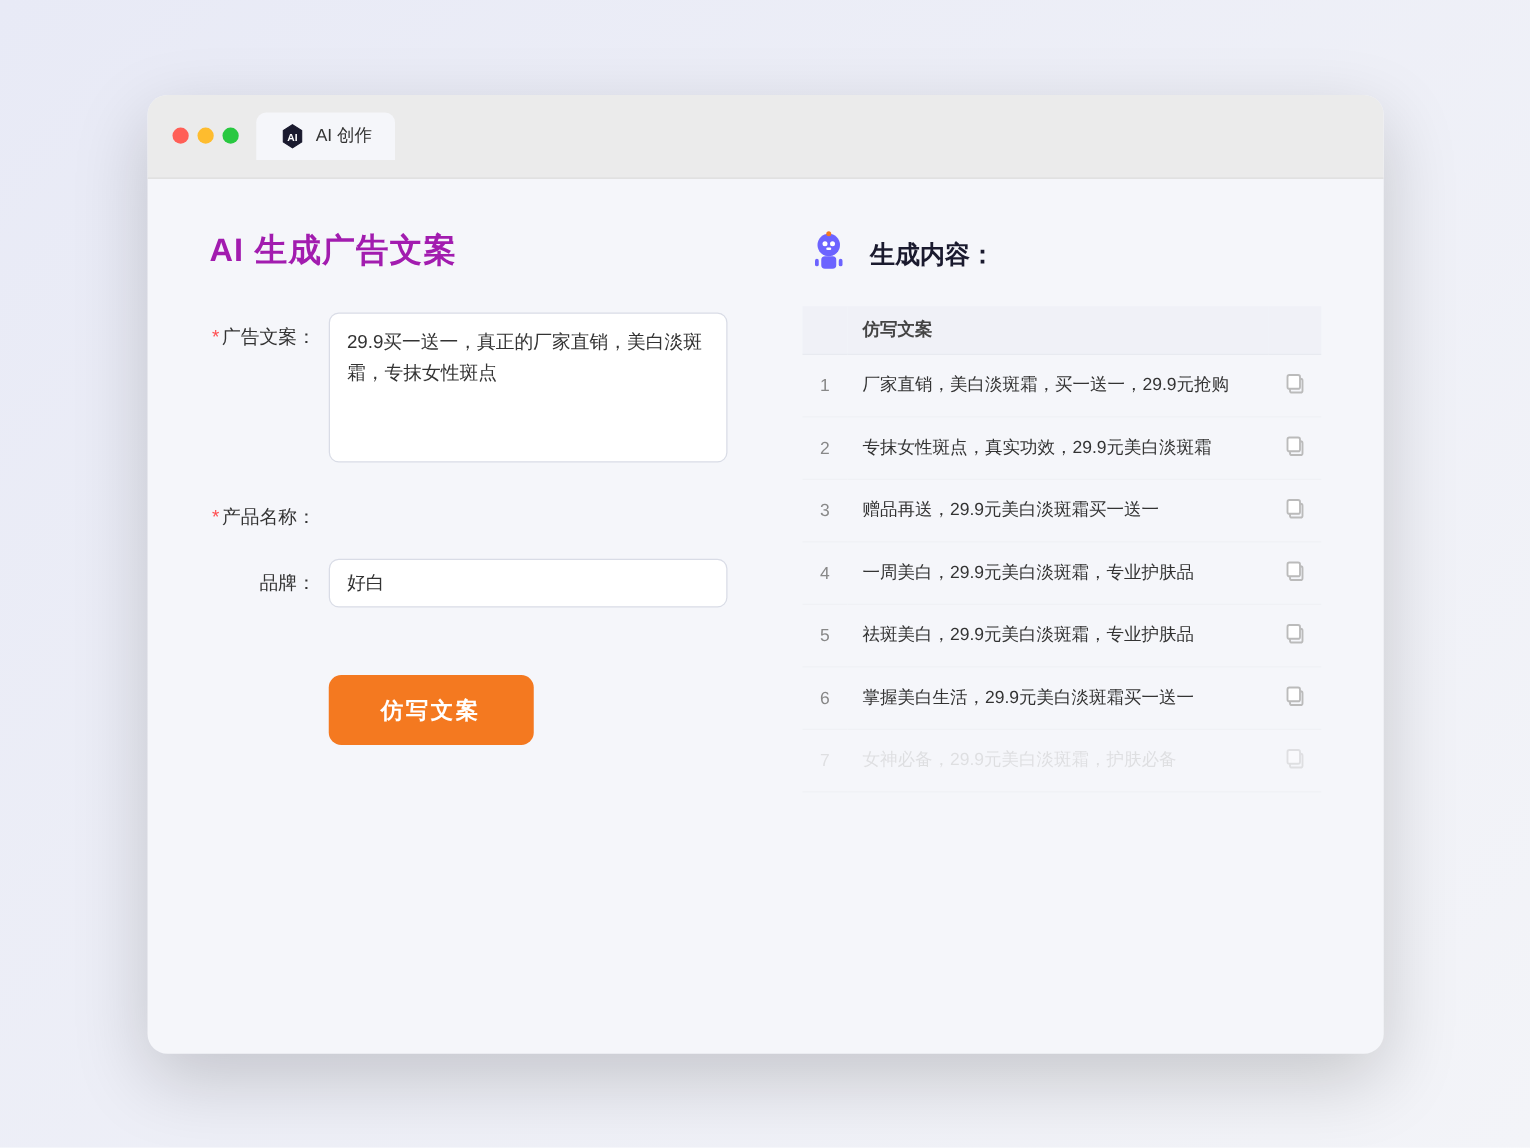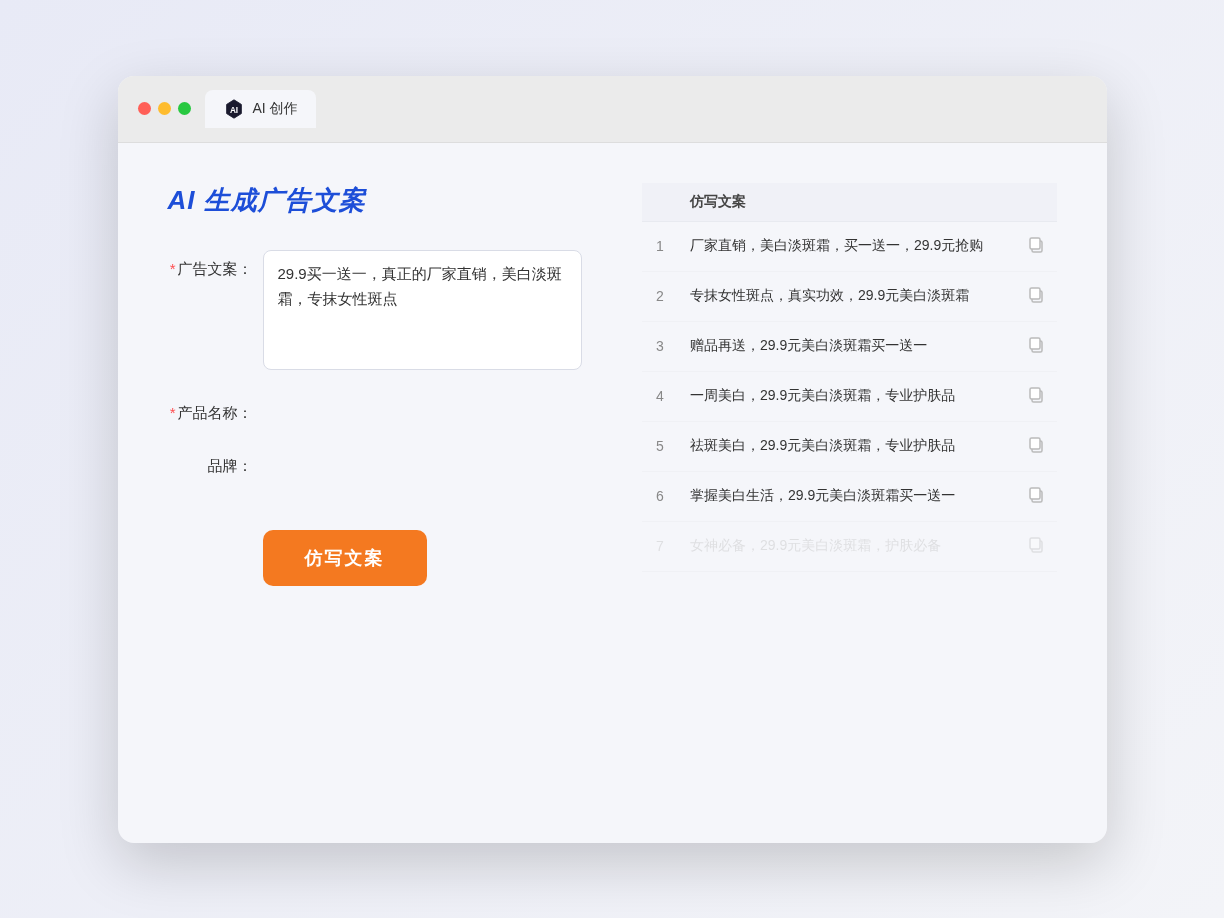--- a/index.html
+++ b/index.html
@@ -69,24 +69,23 @@
 
     
     .left-panel {
       flex: 1;
       max-width: 420px;
     }
 
     .page-title {
       font-size: 26px;
       font-weight: 700;
-      color: #1d4ed8;
+      color: #a21caf;
       margin-bottom: 32px;
       letter-spacing: 1px;
-      font-style: italic;
     }
 
     .form-group {
       margin-bottom: 24px;
       display: flex;
       align-items: flex-start;
       gap: 10px;
     }
 
     .form-label {
@@ -218,28 +217,44 @@
       </div>
 
       <div class="form-group">
         <div class="form-label">
           <span class="required-mark">*</span><span>产品名称：</span>
         </div>
       </div>
 
       <div class="form-group">
         <div class="form-label">品牌：</div>
+        <input type="text" class="form-input" value="好白" style="">
       </div>
 
       <div>
         <button class="generate-btn">仿写文案</button>
       </div>
     </div>
 
     <div class="right-panel">
+      <div class="right-header">
+
+        <svg class="robot-icon" viewBox="0 0 42 42" fill="none">
+          <circle cx="21" cy="13" r="9" fill="#6c63ff"></circle>
+          <rect x="15" y="22" width="12" height="10" rx="3" fill="#6c63ff"></rect>
+          <circle cx="18" cy="12" r="2" fill="white"></circle>
+          <circle cx="24" cy="12" r="2" fill="white"></circle>
+          <rect x="19" y="15" width="4" height="2" rx="1" fill="white"></rect>
+          <rect x="20" y="5" width="2" height="4" rx="1" fill="#6c63ff"></rect>
+          <circle cx="21" cy="4" r="2" fill="#f47920"></circle>
+          <rect x="10" y="24" width="3" height="6" rx="1.5" fill="#6c63ff"></rect>
+          <rect x="29" y="24" width="3" height="6" rx="1.5" fill="#6c63ff"></rect>
+        </svg>
+        <span class="right-title">生成内容：</span>
+      </div>
 
       <table class="results-table">
         <thead>
           <tr>
             <th style="width:36px;"></th>
             <th>仿写文案</th>
             <th style="width:30px;"></th>
           </tr>
         </thead>
         <tbody id="results-tbody">

